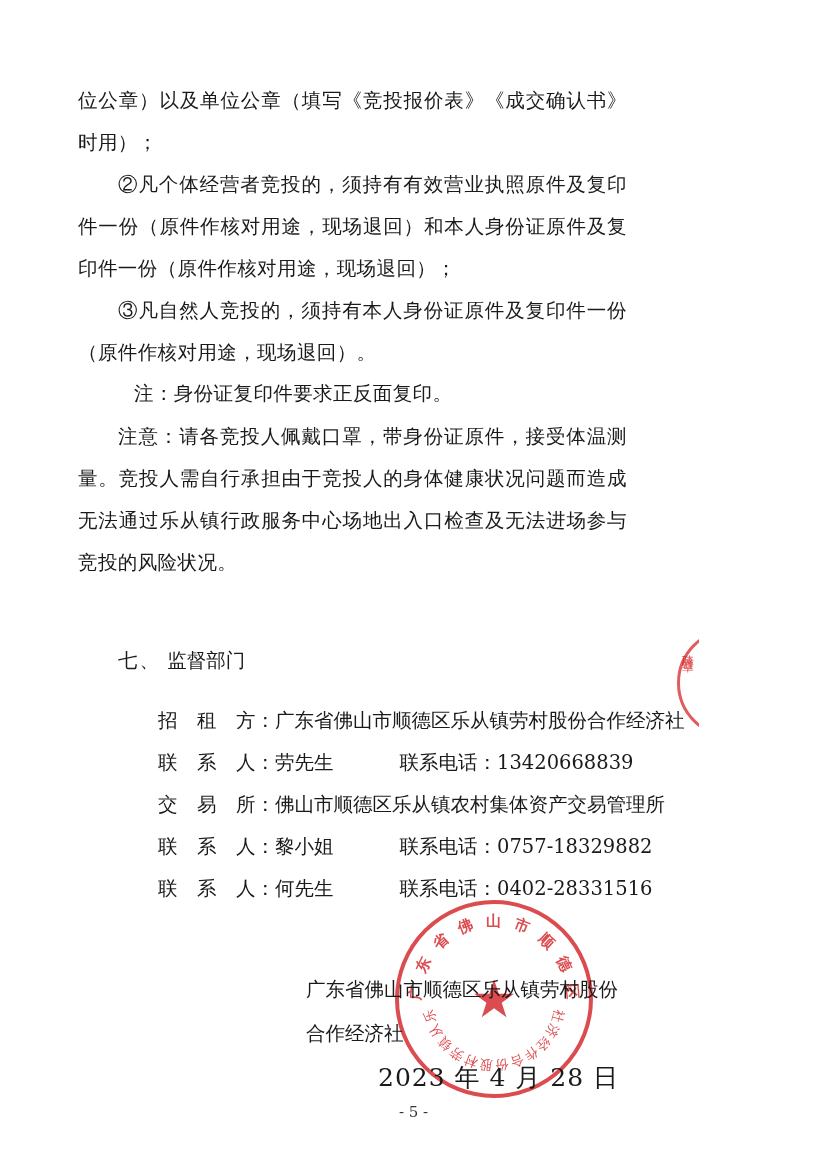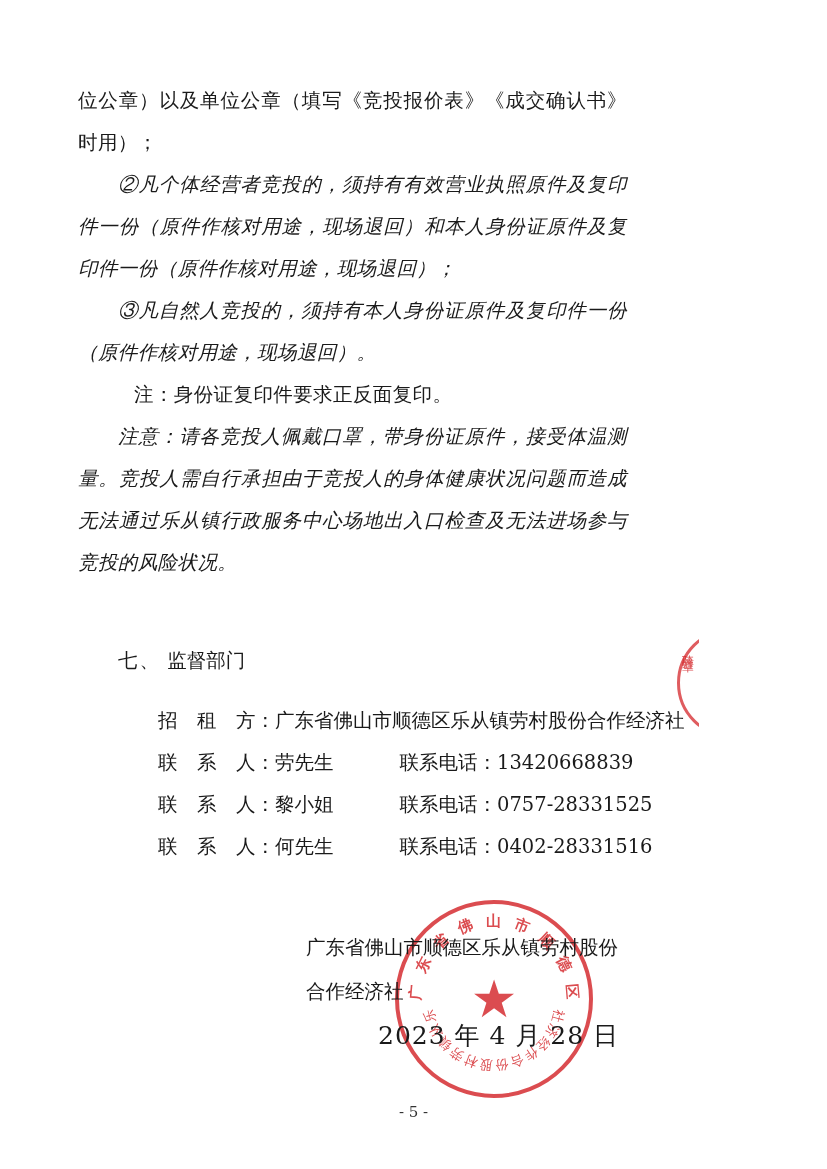--- a/index.html
+++ b/index.html
@@ -25,24 +25,24 @@
   .para {
     font-size: 19.5px;
     line-height: 42px;
     letter-spacing: 0.4px;
     text-align: justify;
     margin: 0;
     text-justify: inter-ideograph;
   }
   .indent2 {
     text-indent: 40px;
-    font-style: italic;
   }
   .indent-note {
     text-indent: 56px;
+    font-family: Liberation Mono, monospace;
   }
   .bold {
     font-weight: bold;
   }
   .gap-lg {
     height: 56px;
   }
   .gap-md {
     height: 18px;
   }
@@ -209,21 +209,24 @@
 
   <div class="gap-md"></div>
 
   <p class="contact-row">
     <span class="contact-label">招　租　方：</span><span>广东省佛山市顺德区乐从镇劳村股份合作经济社</span>
   </p>
   <p class="contact-row">
     <span class="contact-label">联　系　人：</span><span>劳先生</span><span class="contact-tel-label">联系电话：</span><span>13420668839</span>
   </p>
   <p class="contact-row">
-    <span class="contact-label">联　系　人：</span><span>黎小姐</span><span class="contact-tel-label">联系电话：</span><span>0757-28331525</span>
+    <span class="contact-label">交　易　所：</span><span>佛山市顺德区乐从镇农村集体资产交易管理所</span>
+  </p>
+  <p class="contact-row">
+    <span class="contact-label">联　系　人：</span><span>黎小姐</span><span class="contact-tel-label">联系电话：</span><span>0757-18329882</span>
   </p>
   <p class="contact-row">
     <span class="contact-label">联　系　人：</span><span>何先生</span><span class="contact-tel-label">联系电话：</span><span>0402-28331516</span>
   </p>
 
   <div class="sign-block">
     <p class="sign-line">广东省佛山市顺德区乐从镇劳村股份合作经济社</p>
     <p class="sign-date">2023 年 4 月 28 日</p>
   </div>
 

